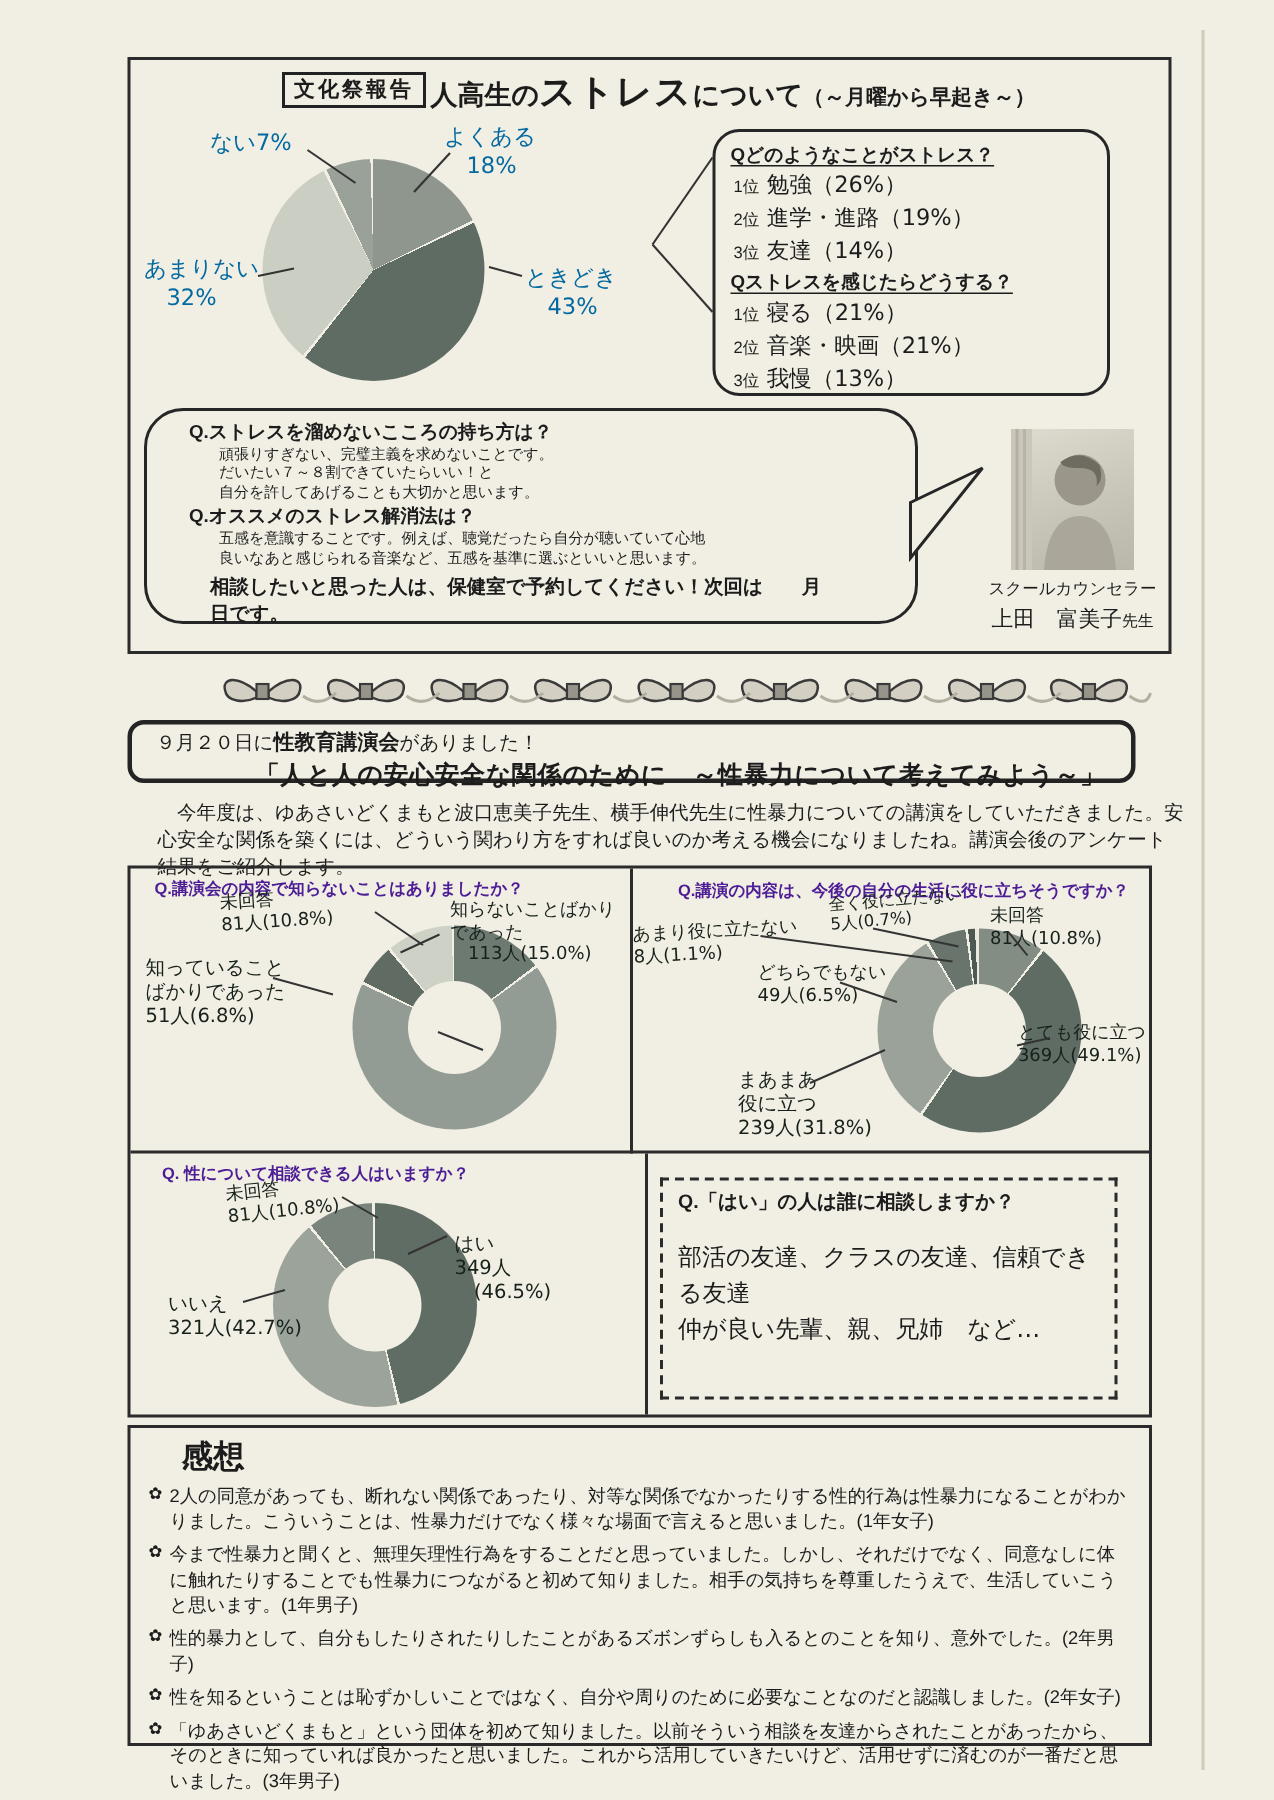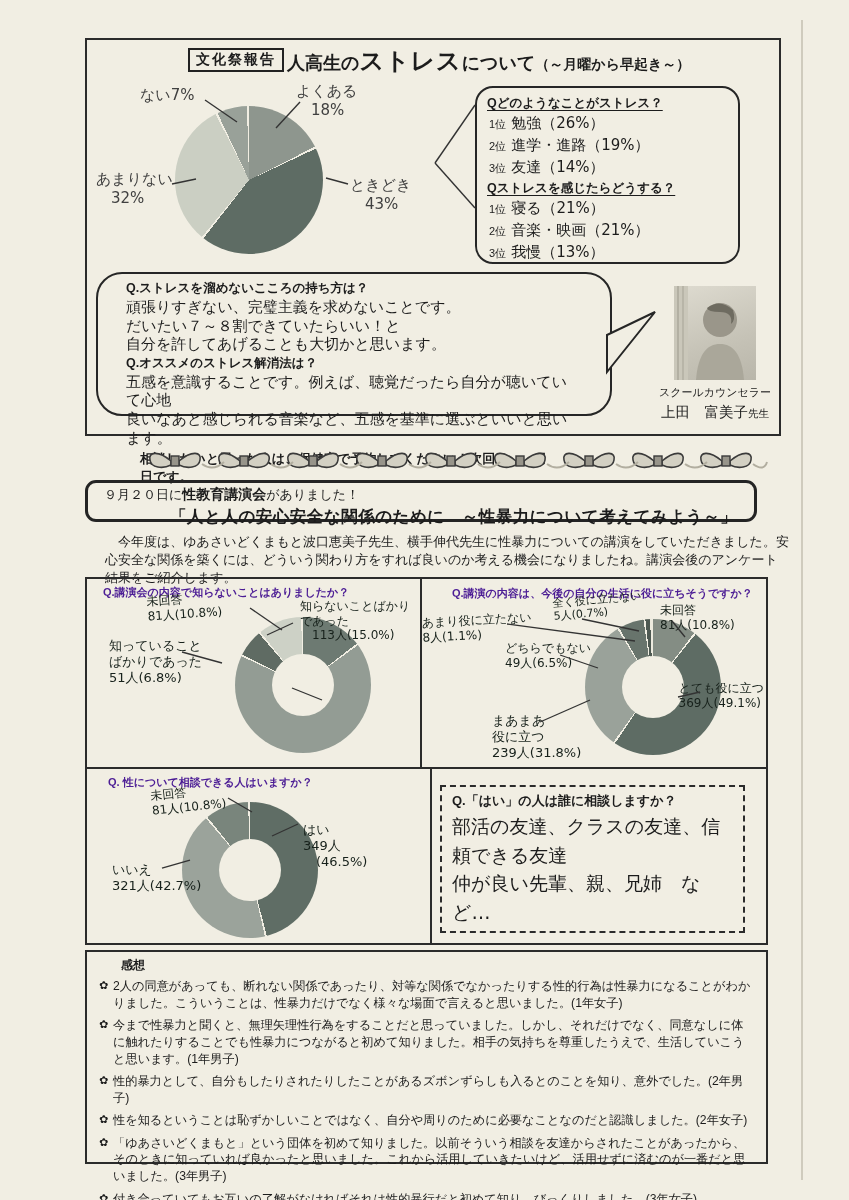--- a/index.html
+++ b/index.html
@@ -10,36 +10,36 @@
 
   
   .stress-box{position:absolute;left:85px;top:38px;width:692px;height:394px;border:2px solid #2b2b2b;}
   .badge{position:absolute;left:101px;top:8px;border:2px solid #222;padding:1px 6px;
          font-size:14px;font-weight:bold;letter-spacing:2px;}
   .rep-title{position:absolute;left:200px;top:5px;font-weight:bold;white-space:nowrap;}
   .rep-title .t1{font-size:18px;}
   .rep-title .t2{font-size:24px;letter-spacing:1px;}
   .rep-title .t3{font-size:14px;font-weight:bold;}
   .pie{position:absolute;left:88px;top:66px;width:148px;height:148px;border-radius:50%;}
-  .pie-lbl{position:absolute;font-size:15px;line-height:1.25;color:#404040;}
+  .pie-lbl{position:absolute;font-size:15px;line-height:1.25;color:#0369a1;}
   .lblNai{left:53px;top:46px;}
   .lblYoku{left:209px;top:42px;}
   .lblToki{left:263px;top:136px;}
   .lblAmari{left:9px;top:130px;}
 
   .qa-bubble{position:absolute;left:388px;top:46px;width:265px;height:178px;border:2px solid #262626;
              border-radius:18px;padding:6px 10px;box-sizing:border-box;}
   .qa-q{font-size:12.5px;font-weight:bold;text-decoration:underline;text-underline-offset:3px;margin:1px 0;}
   .rank-line{font-size:15px;margin:2px 0 3px 2px;white-space:nowrap;}
   .rank-line .rn{font-size:11px;font-weight:normal;margin-right:5px;font-family:"Liberation Sans",sans-serif;}
 
   .advice-bubble{position:absolute;left:9px;top:232px;width:516px;height:144px;border:2px solid #262626;
                  border-radius:26px;padding:5px 28px;box-sizing:border-box;}
   .adv-q{font-size:12.5px;font-weight:bold;margin-top:1px;}
-  .adv-a{font-size:15px;line-height:1.24;margin:1px 0 1px 0;}
+  .adv-a{font-size:10px;line-height:1.24;margin:1px 0 1px 20px;}
   .adv-note{font-size:13px;font-weight:bold;margin:3px 0 0 14px;}
 
   .counselor{position:absolute;left:553px;top:246px;width:150px;text-align:center;margin:0;}
   .photo{width:82px;height:94px;margin:0 auto;background:linear-gradient(160deg,#dedbd0,#c6c3b7 60%,#b9b6aa);
          position:relative;overflow:hidden;}
   .photo svg{position:absolute;left:0;top:0;}
   .cap-role{font-size:11px;margin-top:5px;}
   .cap-name{font-size:14.5px;margin-top:3px;}
   .cap-name .hono{font-size:10.5px;}
 
@@ -65,21 +65,21 @@
   .cellD{left:345px;top:190px;width:334px;height:174px;}
   .chart-q{position:absolute;font-size:11px;font-weight:bold;color:#4c1d95;white-space:pre-line;}
   .donut{position:absolute;width:136px;height:136px;border-radius:50%;}
   .donut .hole{position:absolute;left:50%;top:50%;width:62px;height:62px;margin:-31px 0 0 -31px;
                border-radius:50%;background:#f1eee3;}
   .lbl{position:absolute;white-space:pre-line;font-size:12px;line-height:1.22;color:#17211b;}
   
   .c1q{left:16px;top:6px;width:310px;}
   .c1l0{left:213px;top:20px;}
   .c1l1{left:238px;top:107px;font-size:13px;}
-  .c1l2{left:22px;top:59px;font-size:13px;}
+  .c1l2{left:10px;top:59px;font-size:13px;}
   .c1l3{left:60px;top:13px;transform:rotate(-4deg);}
   
   .c2q{left:365px;top:7px;width:312px;}
   .c2l0{left:573px;top:24px;}
   .c2l1{right:2px;top:102px;}
   .c2l2{left:405px;top:134px;font-size:13px;}
   .c2l3{left:418px;top:62px;}
   .c2l4{left:335px;top:34px;transform:rotate(-3deg);}
   .c2l5{left:466px;top:14px;transform:rotate(-5deg);font-size:11px;}
   
@@ -87,26 +87,26 @@
   .c3l0{left:216px;top:243px;font-size:13px;}
   .c3l1{left:25px;top:283px;font-size:13px;}
   .c3l2{left:64px;top:206px;transform:rotate(-6deg);}
   .donut1{left:148px;top:38px;}
   .donut2{left:498px;top:40px;}
   .donut3{left:95px;top:223px;}
 
   .dashed-box{position:absolute;left:8px;top:16px;width:305px;height:148px;border:2px dashed #2b2b2b;
               padding:5px 10px;box-sizing:border-box;}
   .dash-q{font-size:13px;font-weight:bold;}
-  .dash-a{font-size:19px;line-height:1.5;margin-top:2px;}
+  .dash-a{font-size:16px;line-height:1.5;margin-top:16px;}
 
   
   .impress{position:absolute;left:85px;top:950px;width:683px;height:214px;border:2px solid #2b2b2b;
            box-sizing:border-box;padding:4px 14px 0 12px;}
-  .imp-title{font-size:12px;font-weight:bold;margin:1px 0 4px 22px;}
+  .imp-title{font-size:21px;font-weight:bold;margin:1px 0 4px 22px;}
   .imp-list{list-style:none;margin:0;padding:0;}
   .imp-list li{position:relative;padding-left:14px;font-size:12.2px;line-height:1.38;margin-bottom:5.5px;}
   .imp-list .mk{position:absolute;left:0;top:0;font-size:11px;}
 </style>
 </head>
 <body>
 
 <div class="page">
   <div class="scan-artifact"></div>
 

